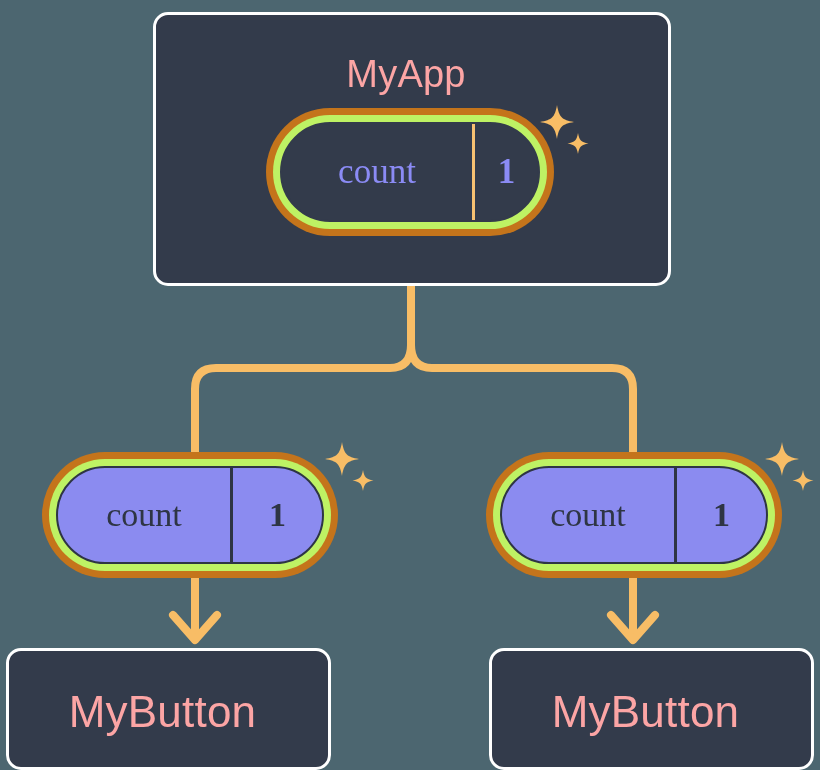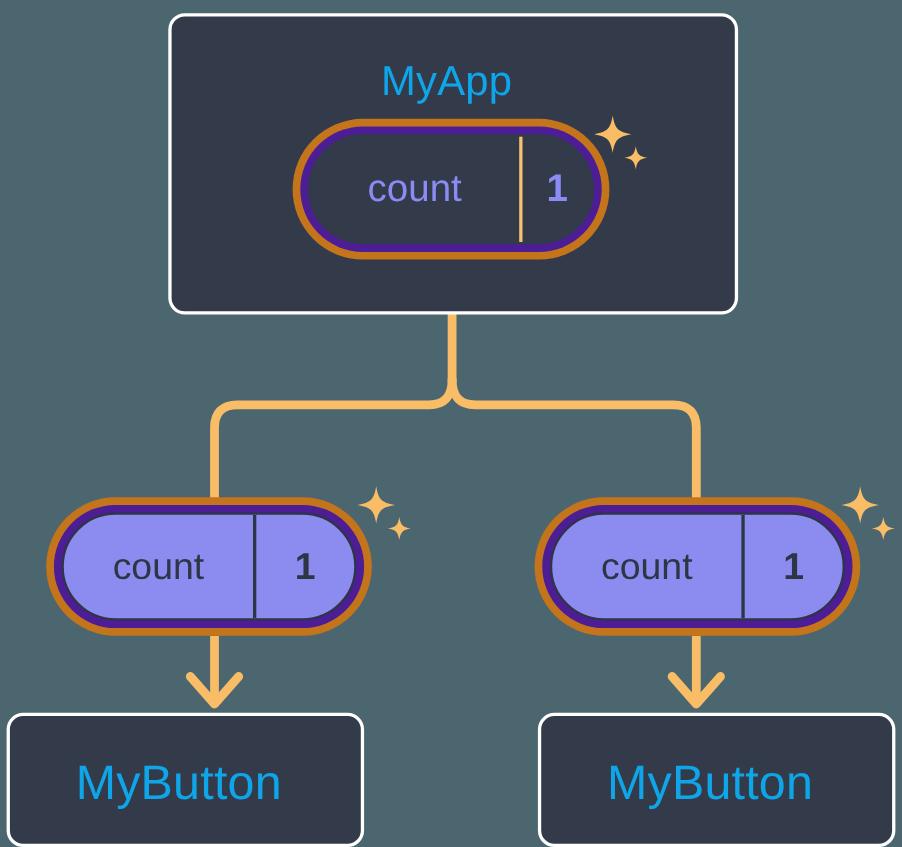--- a/index.html
+++ b/index.html
@@ -35,21 +35,21 @@
     box-sizing: border-box;
     background: #333b4b;
     border: 3px solid #ffffff;
     border-radius: 15px;
   }
   .comp-title {
     position: absolute;
     left: 0;
     right: 12px;
     text-align: center;
-    color: #0ea5e9;
+    color: #fca5a5;
     font-weight: 400;
     letter-spacing: 0.2px;
     white-space: nowrap;
   }
 
   #app-box {
     left: 153px;
     top: 12px;
     width: 518px;
     height: 274px;
@@ -79,22 +79,23 @@
     
     background: #c4741b;
     padding: 7px;
   }
   .pill-mid {
     box-sizing: border-box;
     width: 100%;
     height: 100%;
     border-radius: 999px;
     
-    background: #4c1d95;
+    background: #bef264;
     padding: 7px;
+    font-family: Liberation Serif, serif;
   }
   .pill-inner {
     box-sizing: border-box;
     width: 100%;
     height: 100%;
     border-radius: 999px;
     display: flex;
     align-items: stretch;
     overflow: hidden;
   }

